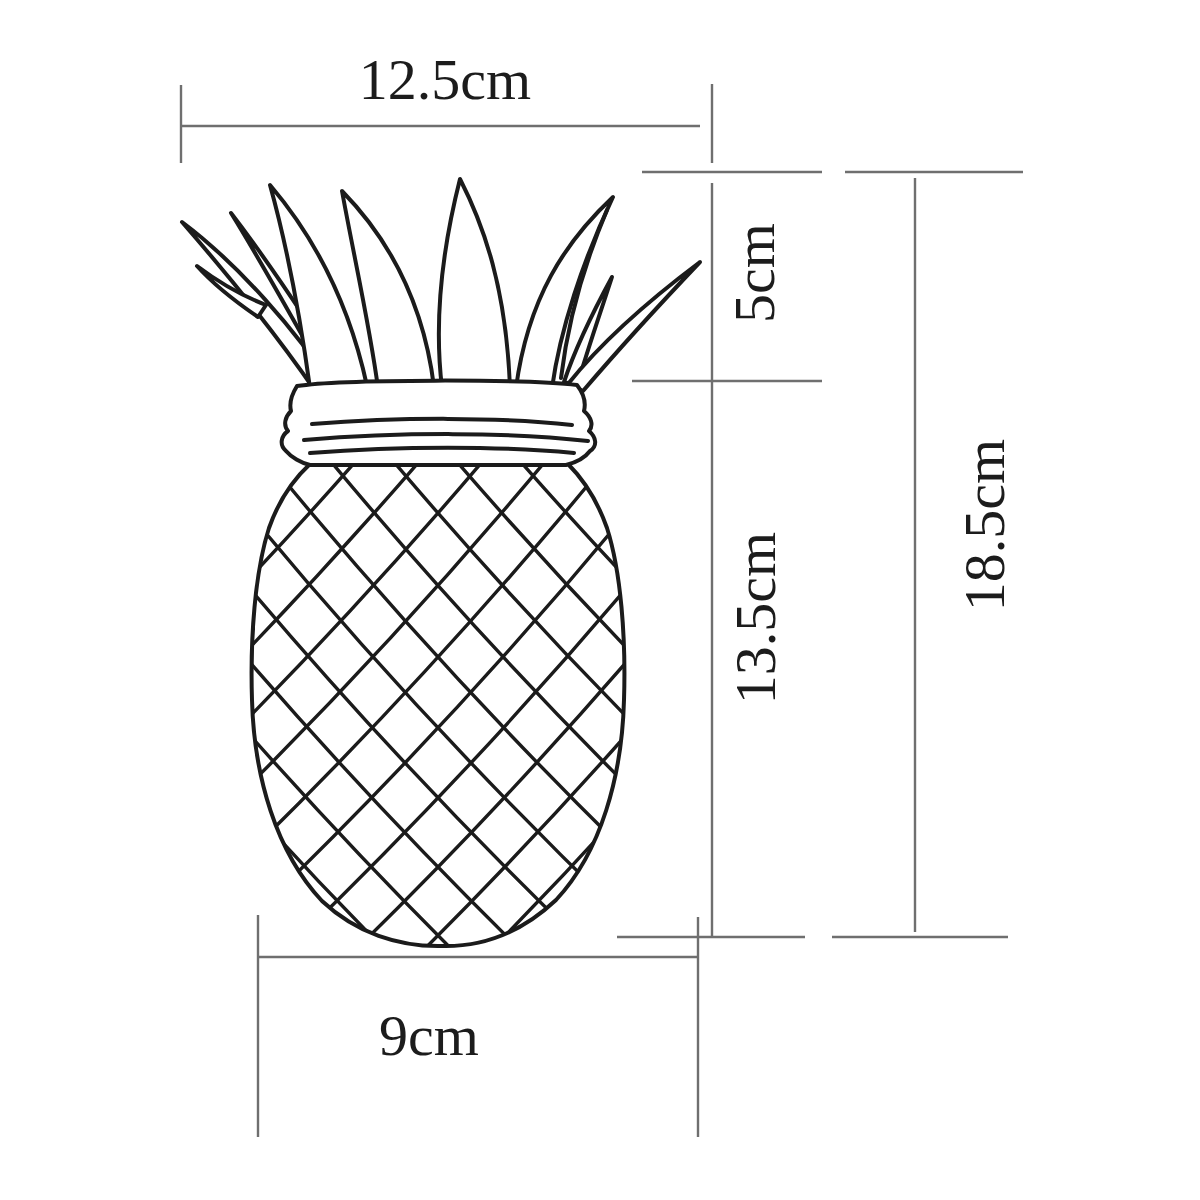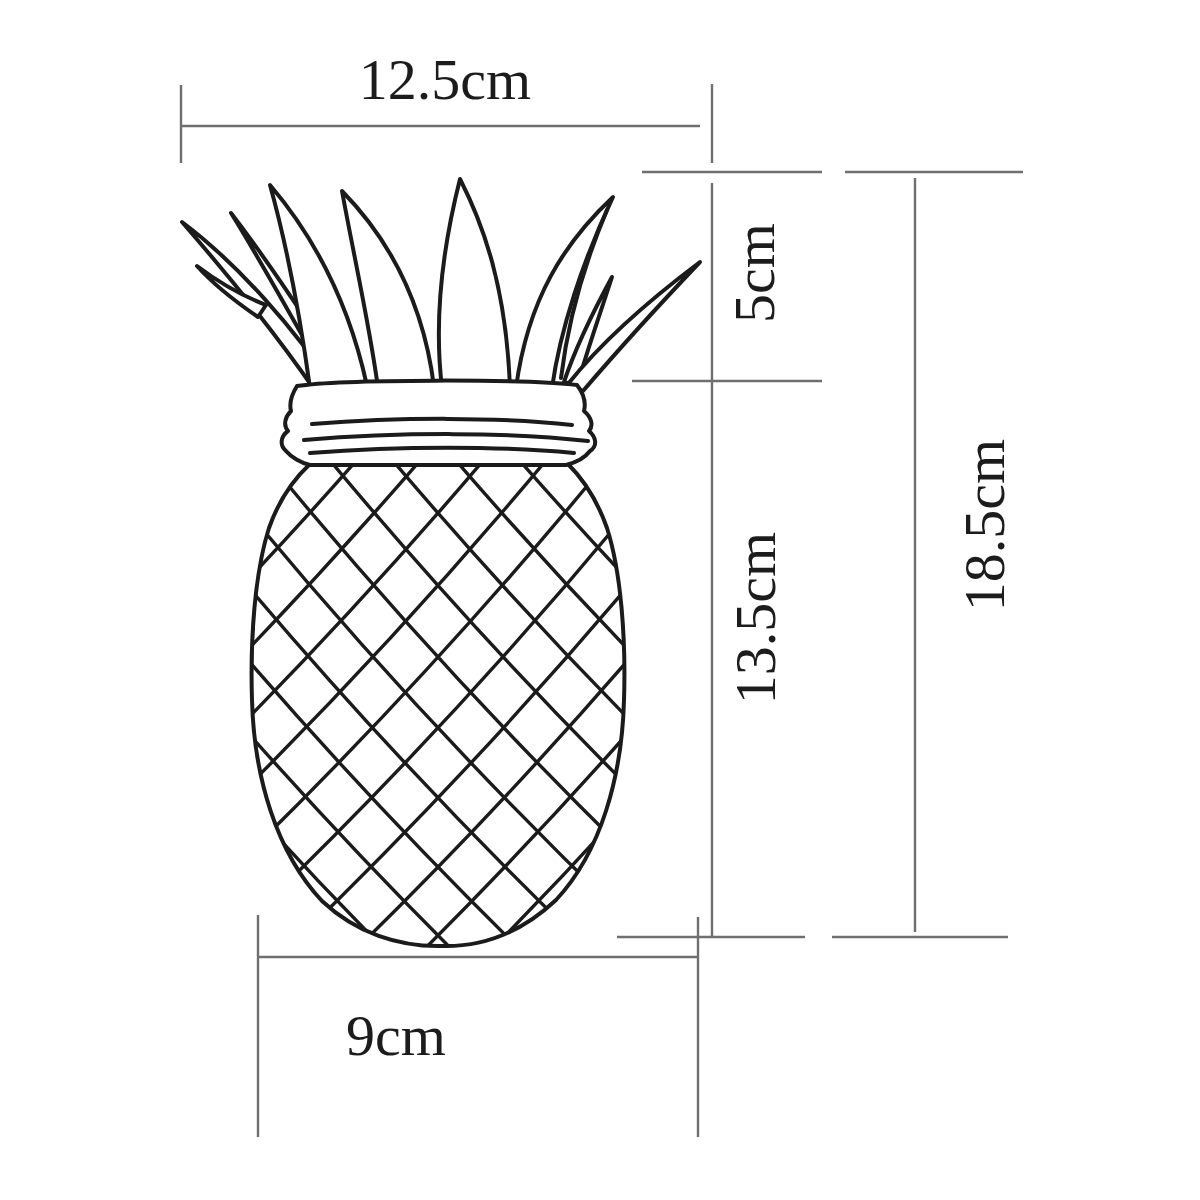--- a/index.html
+++ b/index.html
@@ -133,14 +133,14 @@
   </svg>
 
   <div class="dim-label" style="left:445px;top:80px;">12.5cm</div>
 
   <div class="dim-label vertical" style="left:755px;top:273px;">5cm</div>
 
   <div class="dim-label vertical" style="left:756px;top:618px;">13.5cm</div>
 
   <div class="dim-label vertical" style="left:985px;top:525px;">18.5cm</div>
 
-  <div class="dim-label" style="left:396px;top:1036px;">9cm</div>
+  <div class="dim-label" style="left:429px;top:1036px;">9cm</div>
 </div>
 
 </body></html>

